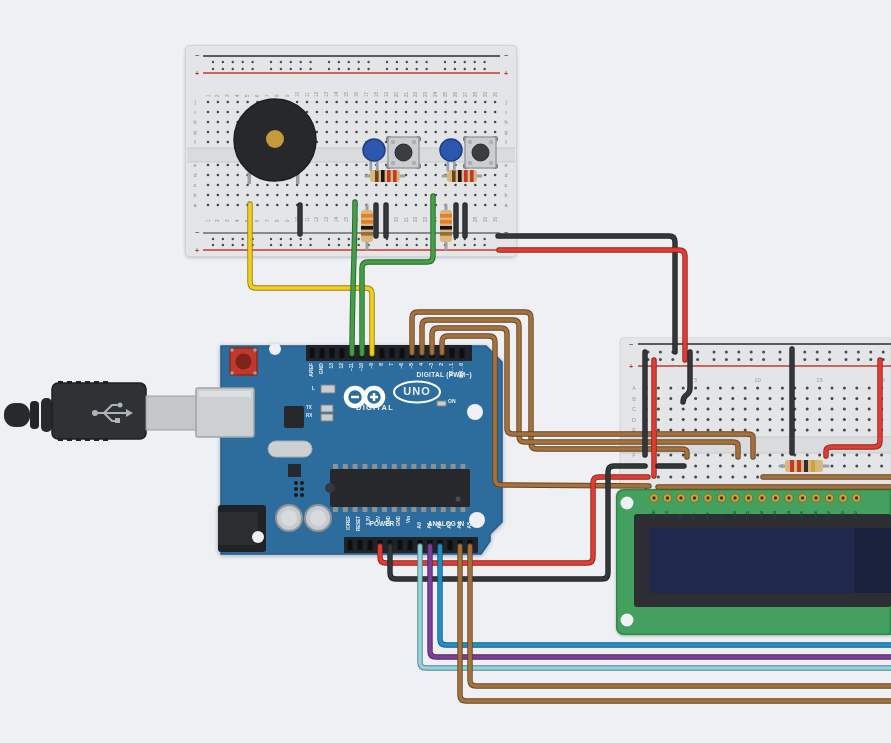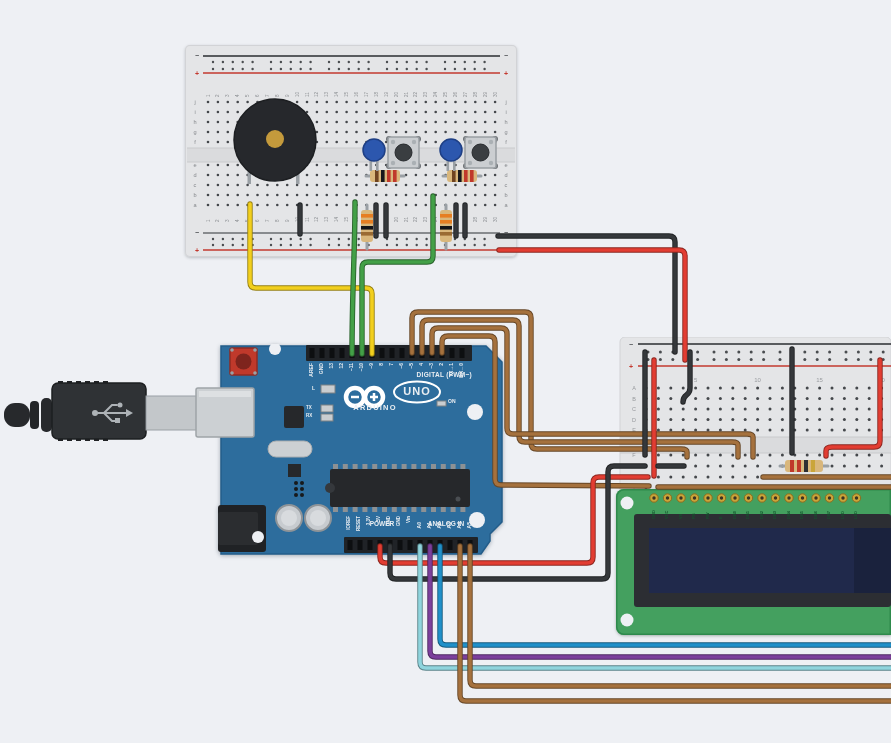--- a/index.html
+++ b/index.html
@@ -1016,21 +1016,21 @@
         <circle cx="100" cy="174" r="13" fill="#c7cbcf" stroke="#8f9498" stroke-width="2"></circle>
         <circle cx="100" cy="174" r="8" fill="#d8dbde"></circle>
         <rect x="0" y="161" width="48" height="47" rx="3" fill="#202225"></rect>
         <rect x="0" y="168" width="40" height="33" rx="2" fill="#2b2d30"></rect>
         <circle cx="57" cy="5" r="6" fill="#eef0f4"></circle>
         <circle cx="257" cy="68" r="8" fill="#eef0f4"></circle>
         <circle cx="259" cy="176" r="8" fill="#eef0f4"></circle>
         <circle cx="40" cy="193" r="6" fill="#eef0f4"></circle>
       </svg>
     <span class="ard-label abs" style="left:150px;top:27px;width:104px;text-align:right;font-size:6.5px;font-weight:bold;letter-spacing:.3px;">DIGITAL (PWM~)</span>
-    <span class="ard-label abs" style="left:122px;top:59px;width:70px;text-align:center;font-size:7.5px;font-weight:bold;letter-spacing:1.2px;">ARDUINO</span>
+    <span class="ard-label abs" style="left:122px;top:59px;width:70px;text-align:center;font-size:7.5px;font-weight:bold;letter-spacing:1.2px;">DIGITAL</span>
     <span class="ard-label abs" style="left:176px;top:41px;width:46px;text-align:center;font-size:11px;font-weight:bold;letter-spacing:1px;">UNO</span>
     <span class="ard-label abs" style="left:230px;top:54px;font-size:5px;font-weight:bold;">ON</span>
     <span class="ard-label abs" style="left:94px;top:41px;font-size:5px;font-weight:bold;">L</span>
     <span class="ard-label abs" style="left:88px;top:61px;font-size:4.5px;font-weight:bold;">TX</span>
     <span class="ard-label abs" style="left:88px;top:69px;font-size:4.5px;font-weight:bold;">RX</span>
     <span class="ard-label abs" style="left:126px;top:176px;width:76px;text-align:center;font-size:6.5px;font-weight:bold;">POWER</span>
     <span class="ard-label abs" style="left:196px;top:176px;width:64px;text-align:center;font-size:6.5px;font-weight:bold;">ANALOG IN</span>
     <div id="ard-pin-labels">
         <span class="ard-label vtext abs" style="left: 90.5px; top: 19px; font-size: 5px; font-weight: bold;">AREF</span>
         <span class="ard-label vtext abs" style="left: 100.5px; top: 19px; font-size: 5px; font-weight: bold;">GND</span>

